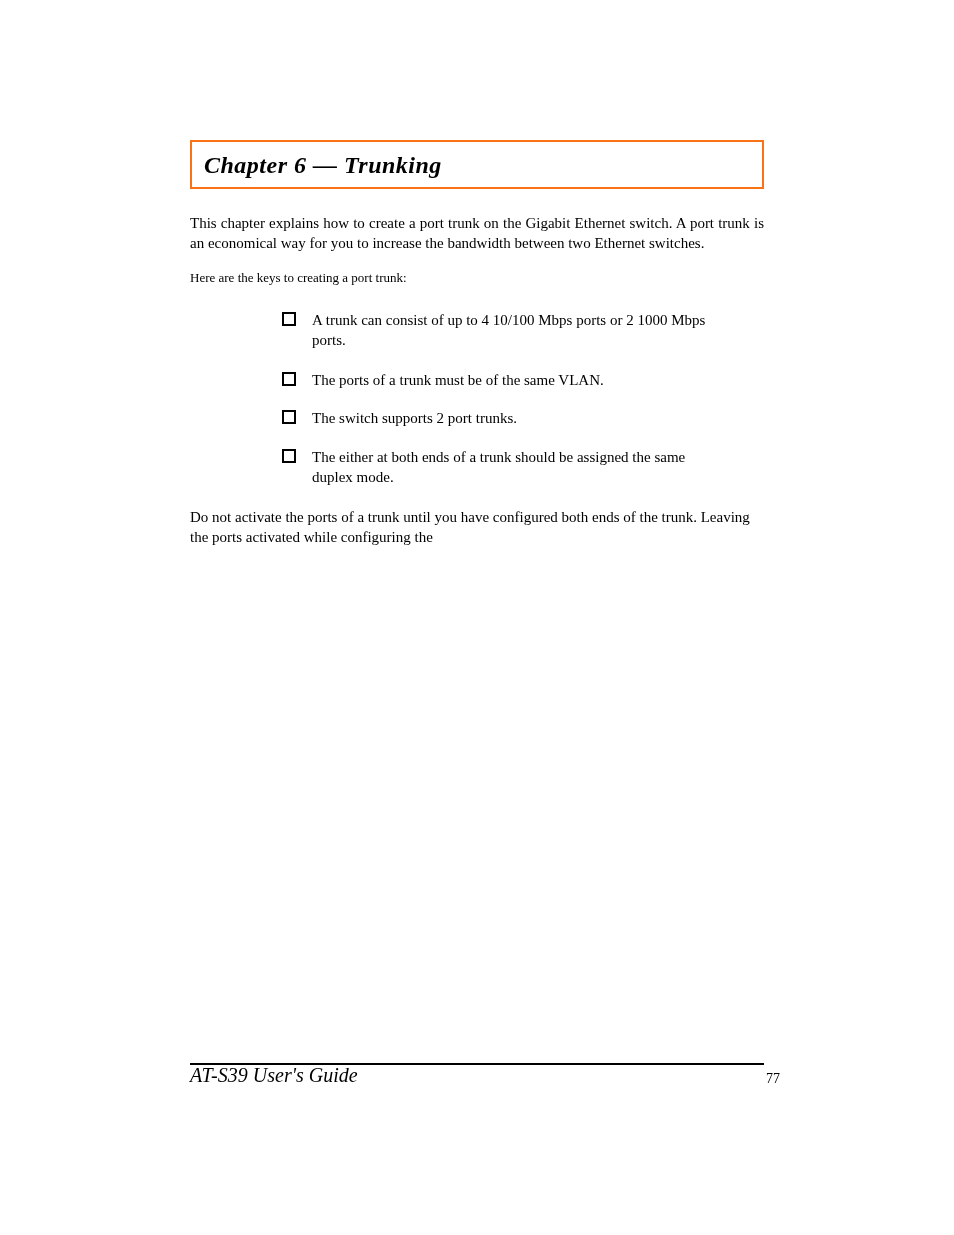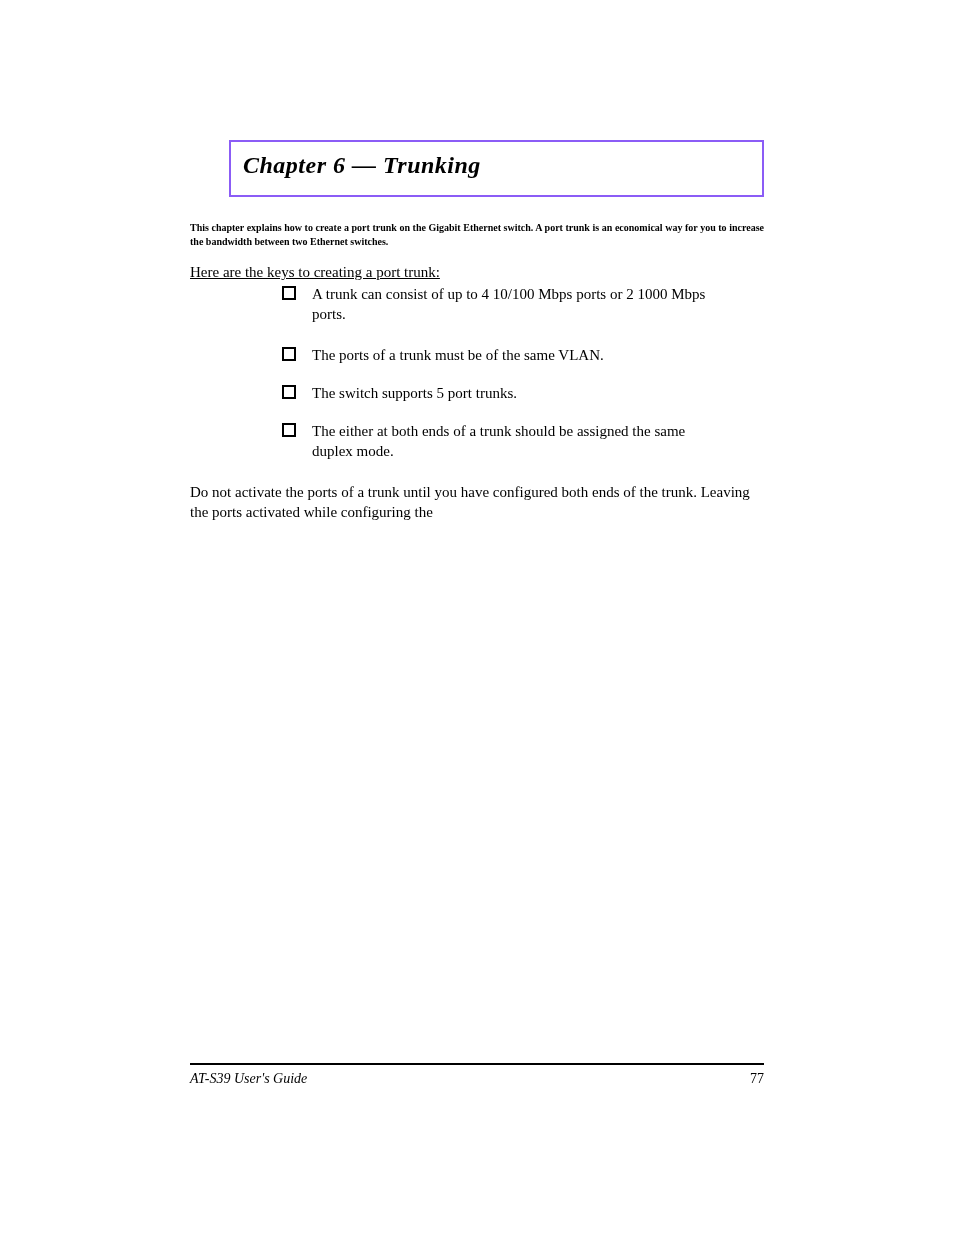--- a/index.html
+++ b/index.html
@@ -13,42 +13,39 @@
       background: #fff;
       font-family: "Times New Roman", Times, serif;
       position: relative;
     }
     .page {
       padding: 140px 190px 0 190px;
       position: relative;
       height: 100%;
     }
     .chapter-box {
-      border: 2px solid #8b5cf6;
-      padding: 10px 12px 16px 12px;
+      border: 2px solid #f97316;
+      padding: 10px 12px 8px 12px;
       margin-bottom: 24px;
-      margin-left: 39px;
     }
     .chapter-title {
       font-size: 24px;
       font-weight: bold;
       font-style: italic;
       letter-spacing: 0.5px;
     }
     .intro {
-      font-size: 10px;
+      font-size: 15px;
       line-height: 1.35;
       margin-bottom: 16px;
       text-align: justify;
-      font-weight: bold;
     }
     .keys-intro {
-      font-size: 15px;
-      margin-bottom: 3px;
-      text-decoration: underline;
+      font-size: 13px;
+      margin-bottom: 24px;
     }
     .bullet-list {
       margin-left: 92px;
       margin-right: 36px;
     }
     .bullet-item {
       display: flex;
       align-items: flex-start;
       margin-bottom: 20px;
       font-size: 15px;
@@ -85,25 +82,25 @@
       right: 190px;
       bottom: 170px;
       height: 2px;
       background: #000;
     }
     .footer-left {
       position: absolute;
       left: 190px;
       bottom: 148px;
       font-style: italic;
-      font-size: 14px;
+      font-size: 20px;
     }
     .footer-right {
       position: absolute;
-      right: 190px;
+      right: 174px;
       bottom: 148px;
       font-size: 14px;
     }
   </style>
 </head>
 <body>
 
 <div class="page">
   <div class="chapter-box">
     <div class="chapter-title">Chapter 6 — Trunking</div>
@@ -133,21 +130,21 @@
           </svg>
       </span>
       <span class="bullet-text">The ports of a trunk must be of the same VLAN.</span>
     </div>
     <div class="bullet-item tight">
       <span class="bullet-icon">
         <svg viewBox="0 0 14 14">
             <rect x="1" y="1" width="12" height="12" fill="none" stroke="#000" stroke-width="2"></rect>
           </svg>
       </span>
-      <span class="bullet-text">The switch supports 5 port trunks.</span>
+      <span class="bullet-text">The switch supports 2 port trunks.</span>
     </div>
     <div class="bullet-item">
       <span class="bullet-icon">
         <svg viewBox="0 0 14 14">
             <rect x="1" y="1" width="12" height="12" fill="none" stroke="#000" stroke-width="2"></rect>
           </svg>
       </span>
       <span class="bullet-text">The either at both ends of a trunk should be assigned the same duplex mode.</span>
     </div>
   </div>

